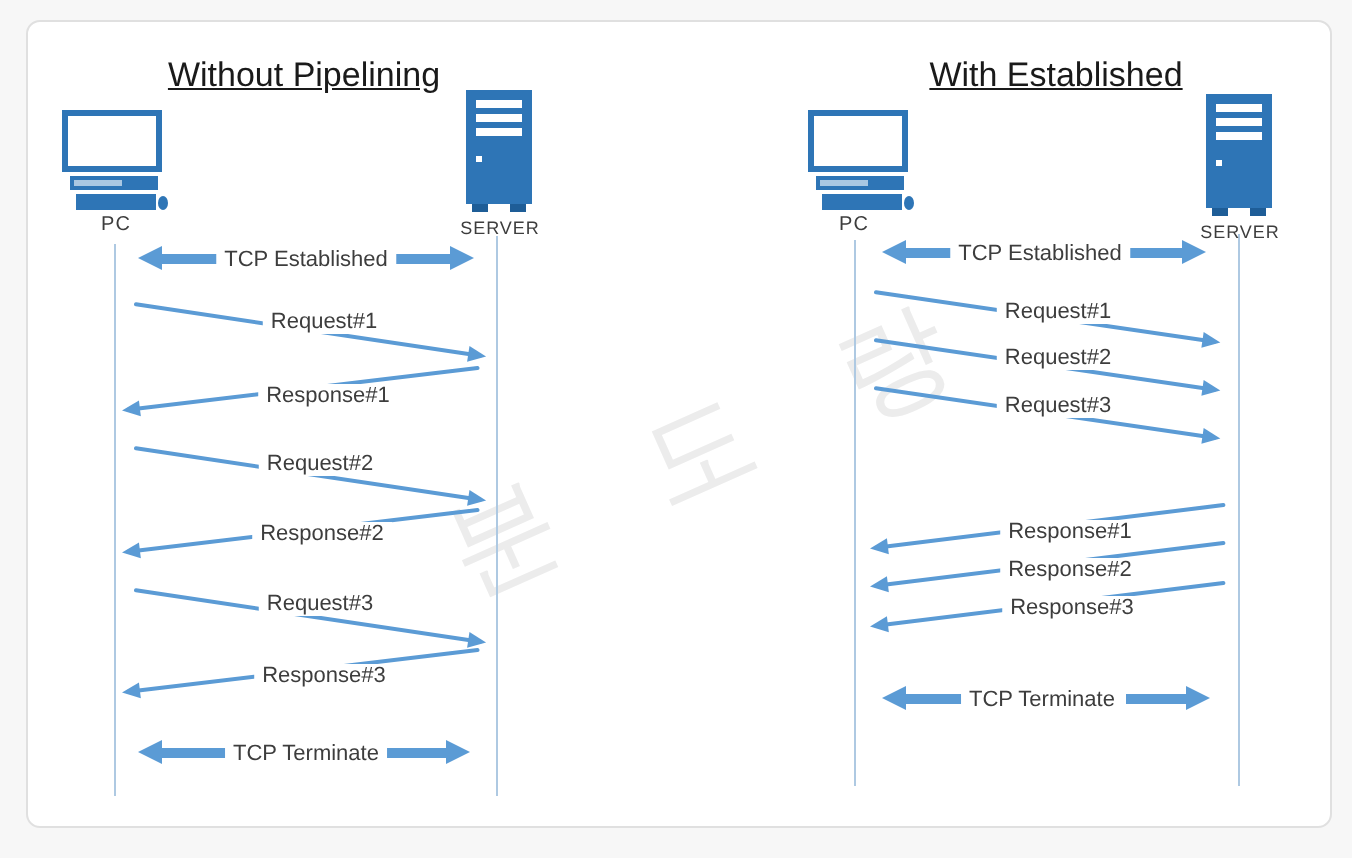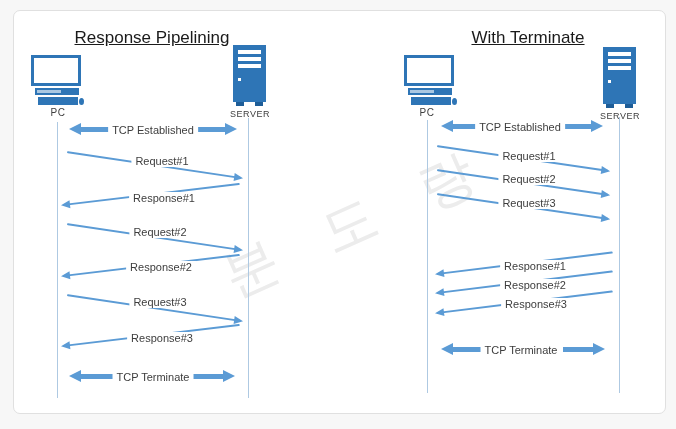--- a/index.html
+++ b/index.html
@@ -90,21 +90,21 @@
   .server-led { position:absolute; left:5px; top:33px; width:3px; height:3px; background:#fff; }
   .server-foot { position:absolute; top:57px; width:8px; height:4px; background:var(--icon-dark); }
 </style>
 </head>
 <body>
 
 <div class="card">
   <div class="watermark">분도랑</div>
 
   <div>
-    <div class="panel-title" style="left:138px;top:17px">Response Pipelining</div>
+    <div class="panel-title" style="left:138px;top:17px">Without Pipelining</div>
 
     <div class="pc-icon" style="left:15px;top:44px">
       <div class="pc-monitor"></div>
       <div class="pc-keyboard">
           <div class="pc-kb-stripe"></div>
         </div>
       <div class="pc-base"></div>
       <div class="pc-mouse"></div>
     </div>
     <div class="node-label" style="left:44px;top:96px">PC</div>
@@ -144,21 +144,21 @@
 
     <div class="dline head-l" style="left:49px;top:334px;width:178px;transform:rotate(-6.8deg)"></div>
     <div class="msg-label" style="left:148px;top:327px">Response#3</div>
 
     <div class="sync-bar head-l" style="left:67px;top:363px;width:32px"></div>
     <div class="msg-label" style="left:139px;top:366px">TCP Terminate</div>
     <div class="sync-bar head-r" style="left:179px;top:363px;width:30px"></div>
   </div>
 
   <div>
-    <div class="panel-title" style="left:514px;top:17px">With Terminate</div>
+    <div class="panel-title" style="left:514px;top:17px">With Established</div>
 
     <div class="pc-icon" style="left:388px;top:44px">
       <div class="pc-monitor"></div>
       <div class="pc-keyboard">
           <div class="pc-kb-stripe"></div>
         </div>
       <div class="pc-base"></div>
       <div class="pc-mouse"></div>
     </div>
     <div class="node-label" style="left:413px;top:96px">PC</div>

